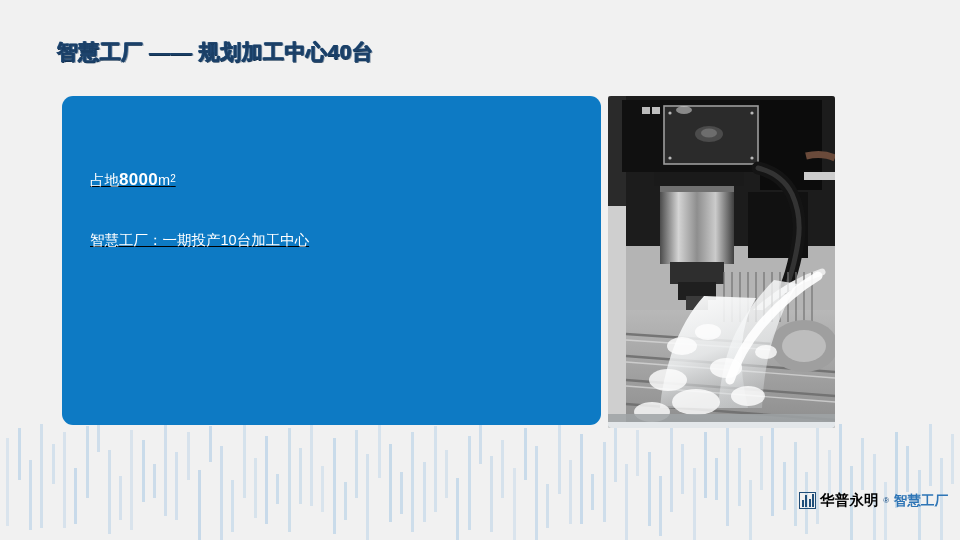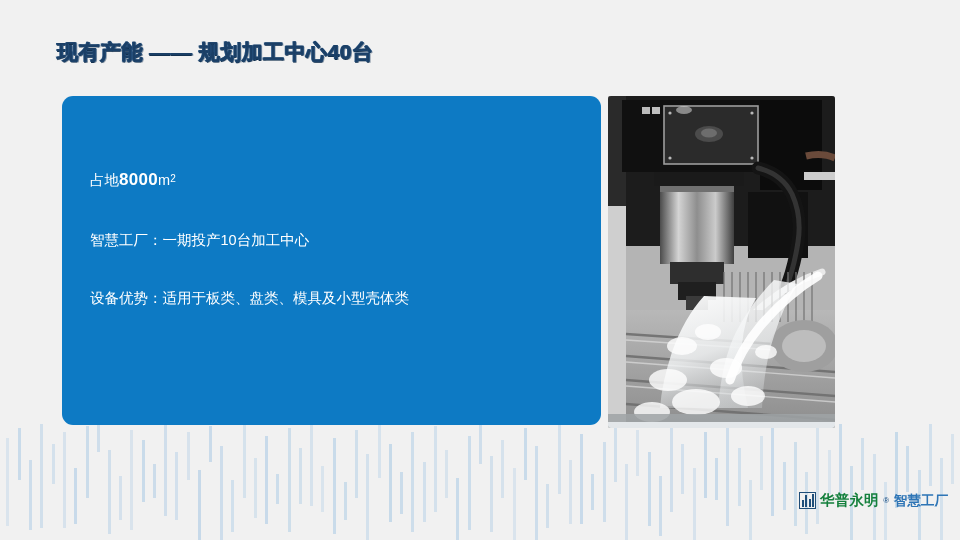--- a/index.html
+++ b/index.html
@@ -57,20 +57,21 @@
     width: 539px;
     height: 329px;
     background: #0d7ac4;
     border-radius: 11px;
   }
   #info-panel .lines {
     position: absolute;
     left: 28px;
     top: 72px;
     right: 12px;
+    text-decoration: underline;
   }
   #info-panel .line {
     color: #ffffff;
     font-size: 14.5px;
     line-height: 1.45;
     white-space: nowrap;
   }
   .line.area    { margin-bottom: 37px; font-size: 15px; }
   .line.area b  { font-size: 17px; font-weight: bold; letter-spacing: 0.3px; }
   .line.area sup{ font-size: 10px; vertical-align: 3px; }
@@ -114,21 +115,21 @@
     background: #1f4e79;
     display: block;
   }
   #brand-logo .mark i:nth-child(1){ left: 1.5px; height: 7px; }
   #brand-logo .mark i:nth-child(2){ left: 5px;   height: 12px; }
   #brand-logo .mark i:nth-child(3){ left: 8.5px; height: 8px; }
   #brand-logo .mark i:nth-child(4){ left: 12px;  height: 13px; }
   #brand-logo .name {
     font-size: 14.5px;
     font-weight: bold;
-    color: #15803d;
+    color: #000000;
     letter-spacing: 0.2px;
   }
   #brand-logo .tm {
     font-size: 8px;
     color: #10477f;
     vertical-align: 6px;
     margin: 0 0.5px;
   }
   #brand-logo .sub {
     font-size: 13.5px;
@@ -221,32 +222,31 @@
     <div class="bar" style="left: 873px; top: 30px; height: 100px; background: rgb(198, 217, 233); opacity: 0.69;"></div>
     <div class="bar" style="left: 884px; top: 58px; height: 58px; background: rgb(198, 217, 233); opacity: 0.61;"></div>
     <div class="bar" style="left: 895px; top: 8px; height: 76px; background: rgb(198, 217, 233); opacity: 0.98;"></div>
     <div class="bar" style="left: 906px; top: 22px; height: 46px; background: rgb(198, 217, 233); opacity: 0.9;"></div>
     <div class="bar" style="left: 918px; top: 46px; height: 90px; background: rgb(198, 217, 233); opacity: 0.82;"></div>
     <div class="bar" style="left: 929px; top: 0px; height: 62px; background: rgb(198, 217, 233); opacity: 0.74;"></div>
     <div class="bar" style="left: 940px; top: 34px; height: 82px; background: rgb(198, 217, 233); opacity: 0.66;"></div>
     <div class="bar" style="left: 951px; top: 10px; height: 50px; background: rgb(198, 217, 233); opacity: 0.58;"></div>
   </div>
 
-<div id="slide-title">现有产能 —— 规划加工中心40台</div>
+<div id="slide-title">智慧工厂 —— 规划加工中心40台</div>
 
 <div id="info-panel">
   <div class="lines">
 
     <div class="line area">
       <span>占地</span><b>8000</b><span>m</span><sup>2</sup>
     </div>
 
     <div class="line capacity">智慧工厂：一期投产10台加工中心</div>
 
-    <div class="line advantage">设备优势：适用于板类、盘类、模具及小型壳体类</div>
 
 
   </div>
 </div>
 
 <div id="machine-photo">
   <svg viewBox="0 0 227 332" preserveAspectRatio="none">
     <defs>
       <linearGradient id="gFloor" x1="0" y1="0" x2="0" y2="1">
         <stop offset="0" stop-color="#9a9a9a"></stop>

